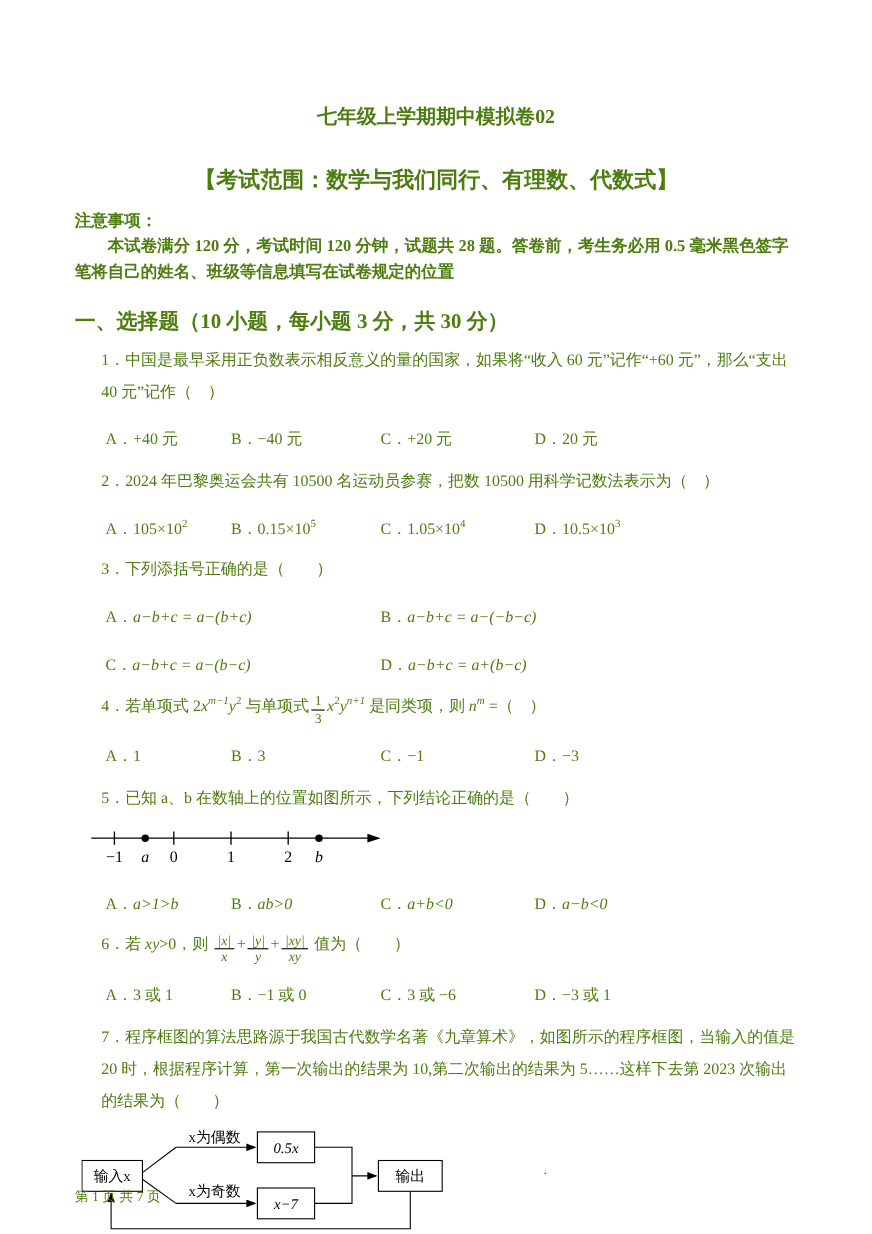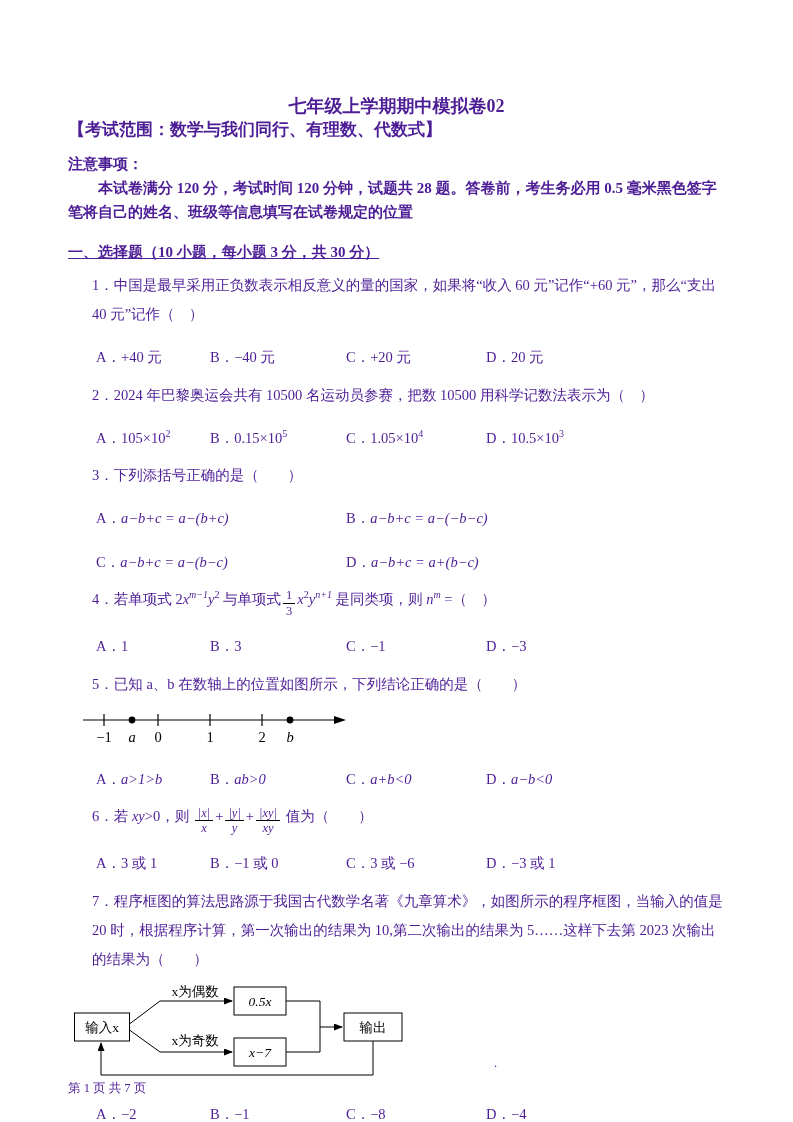--- a/index.html
+++ b/index.html
@@ -1,28 +1,28 @@
 <!DOCTYPE html>
 <html><head>
 <meta charset="utf-8">
 <style>
   * { margin:0; padding:0; box-sizing:border-box; }
   html,body { background:#ffffff; }
   .page {
     position:relative; width:793px; height:1122px; margin:0 auto;
-    background:#fff; color:#4c1d95; overflow:hidden;
+    background:#fff; color:#4d7c0f; overflow:hidden;
     font-family:"Liberation Serif","DejaVu Serif",serif;
     font-size:14.5px;
   }
   .content { padding:95px 68px 0 68px; }
   .title { text-align:center; font-size:18px; font-weight:bold; line-height:1.25; }
-  .scope { text-align:left; font-size:17px; font-weight:bold; margin-top:0; }
+  .scope { text-align:center; font-size:20px; font-weight:bold; margin-top:32px; }
   .notice-label { font-size:15px; font-weight:bold; margin-top:14px; }
   .notice { font-size:15px; font-weight:bold; text-indent:2em; line-height:1.65; margin-top:2px; }
-  .section { font-size:15px; font-weight:bold; margin-top:18px;text-decoration:underline; }
+  .section { font-size:19px; font-weight:bold; margin-top:18px; }
   .question { margin-top:4px; }
   .stem { margin-top:9px; line-height:2.0;margin-left:24px; }
   .opts { display:grid; grid-template-columns:114px 136px 140px auto; margin:15px 0 3px 28px; line-height:1.9; }
   .opts-2col { grid-template-columns:250px auto; row-gap:16px; margin-left:28px; }
   sup { font-size:10px; vertical-align:super; line-height:0; }
   .math { font-style:italic; }
   .frac { display:inline-block; vertical-align:-0.85em; text-align:center; line-height:1.15; font-size:12.5px; margin:0 2px; }
   .frac .num { display:block; border-bottom:1px solid #000; padding:0 3px; }
   .frac .den { display:block; }
   .figure { margin:6px 0 2px 14px; }

